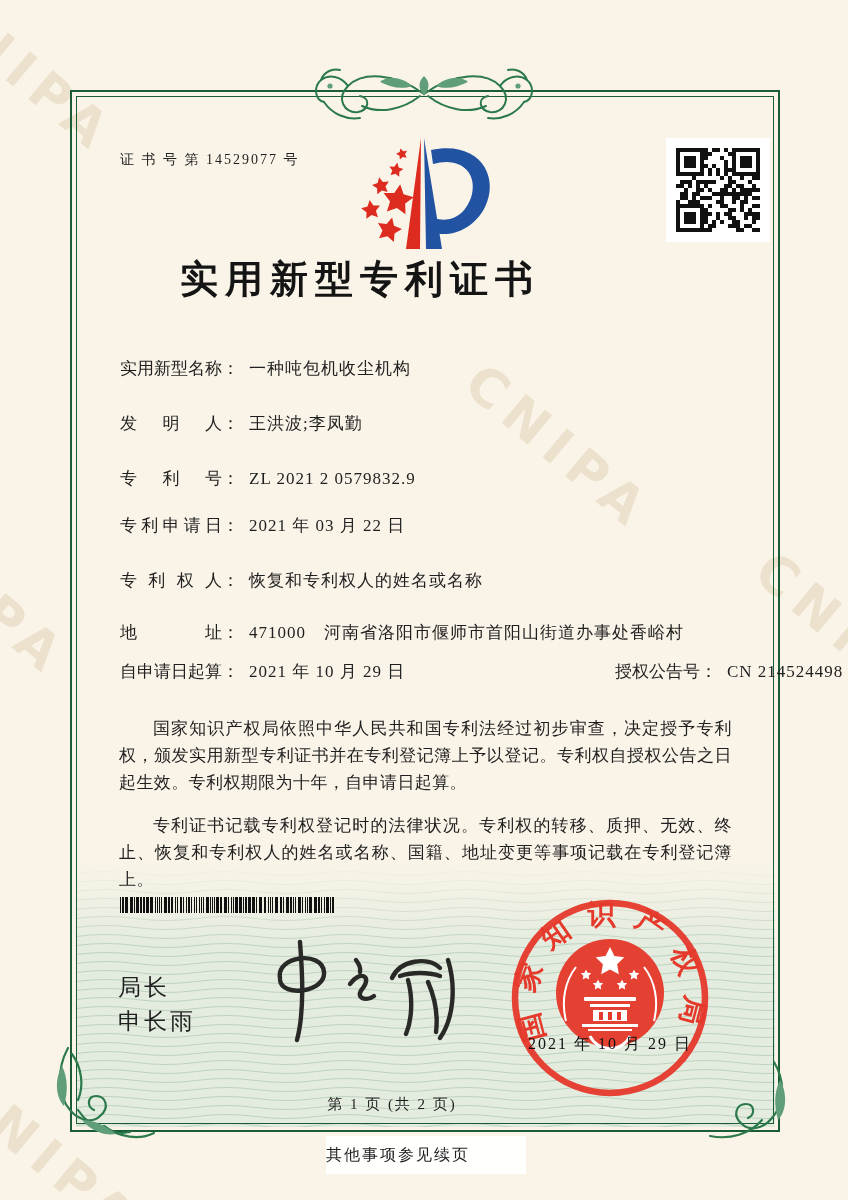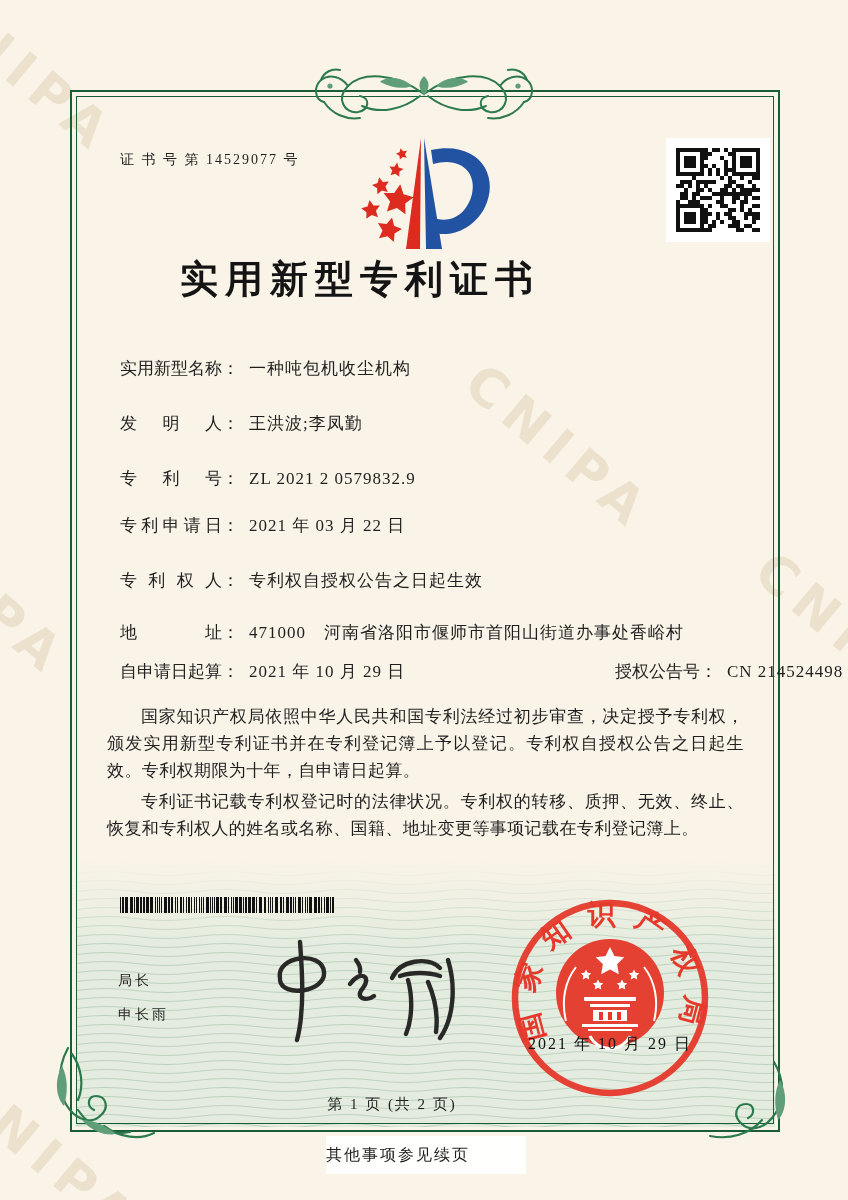--- a/index.html
+++ b/index.html
@@ -23,22 +23,22 @@
   .certno{position:absolute;left:120px;top:151px;font-size:14px;letter-spacing:2px;z-index:5;}
   .title{position:absolute;left:70px;top:254px;width:580px;text-align:center;
       font-size:38px;font-weight:bold;letter-spacing:7px;color:#141414;z-index:5;}
   .row{position:absolute;left:120px;font-size:17px;white-space:nowrap;z-index:5;}
   .flabel{display:inline-block;width:102px;text-align:justify;text-align-last:justify;vertical-align:bottom;}
   .colon{padding-right:10px;}
   .fvalue{letter-spacing:1px;}
   .grant-no{position:absolute;left:455px;top:0;margin-left:40px;}
   .paras{position:absolute;left:103px;top:699px;width:645px;font-size:17px;
       line-height:27px;text-align:justify;letter-spacing:.4px;z-index:5;}
-  .paras p{margin:4px;text-indent:2em;}
-  .director{position:absolute;left:118px;font-size:14px;letter-spacing:3px;z-index:6;}
+  .paras p{margin:16px;text-indent:2em;}
+  .director{position:absolute;left:118px;font-size:23px;letter-spacing:3px;z-index:6;}
   .pageinfo{position:absolute;left:56px;top:1095px;width:672px;text-align:center;
       font-size:15px;letter-spacing:2px;z-index:6;}
   .notebox{position:absolute;left:326px;top:1136px;width:200px;height:38px;background:rgba(255,255,255,.92);
       display:flex;align-items:center;justify-content:flex-start;z-index:6;}
   .note{font-size:16px;letter-spacing:2px;}
   .sealdate{position:absolute;left:504px;top:1034px;width:212px;text-align:center;
       font-size:16px;letter-spacing:2px;color:#111;z-index:8;}
   .abs{position:absolute;}
   .z5{z-index:5;} .z6{z-index:6;} .z7{z-index:7;}
   .qrpatch{position:absolute;left:666px;top:138px;width:104px;height:104px;background:#fff;z-index:5;}
@@ -303,21 +303,21 @@
   <div class="row" style="top:412px">
     <span class="flabel">发明人</span><span class="colon">：</span><span class="fvalue">王洪波;李凤勤</span>
   </div>
   <div class="row" style="top:467px">
     <span class="flabel">专利号</span><span class="colon">：</span><span class="fvalue">ZL 2021 2 0579832.9</span>
   </div>
   <div class="row" style="top:514px">
     <span class="flabel">专利申请日</span><span class="colon">：</span><span class="fvalue">2021 年 03 月 22 日</span>
   </div>
   <div class="row" style="top:569px">
-    <span class="flabel">专利权人</span><span class="colon">：</span><span class="fvalue">专利权自授权公告之日起生效</span>
+    <span class="flabel">专利权人</span><span class="colon">：</span><span class="fvalue">恢复和专利权人的姓名或名称</span>
   </div>
   <div class="row" style="top:621px">
     <span class="flabel">地址</span><span class="colon">：</span><span class="fvalue">471000　河南省洛阳市偃师市首阳山街道办事处香峪村</span>
   </div>
 
   <div class="row" style="top:660px;right:0">
     <span class="flabel">自申请日起算</span><span class="colon">：</span><span class="fvalue">2021 年 10 月 29 日</span>
     <span class="grant-no">
       <span>授权公告号</span><span class="colon">：</span><span class="fvalue">CN 214524498 U</span>
     </span>

